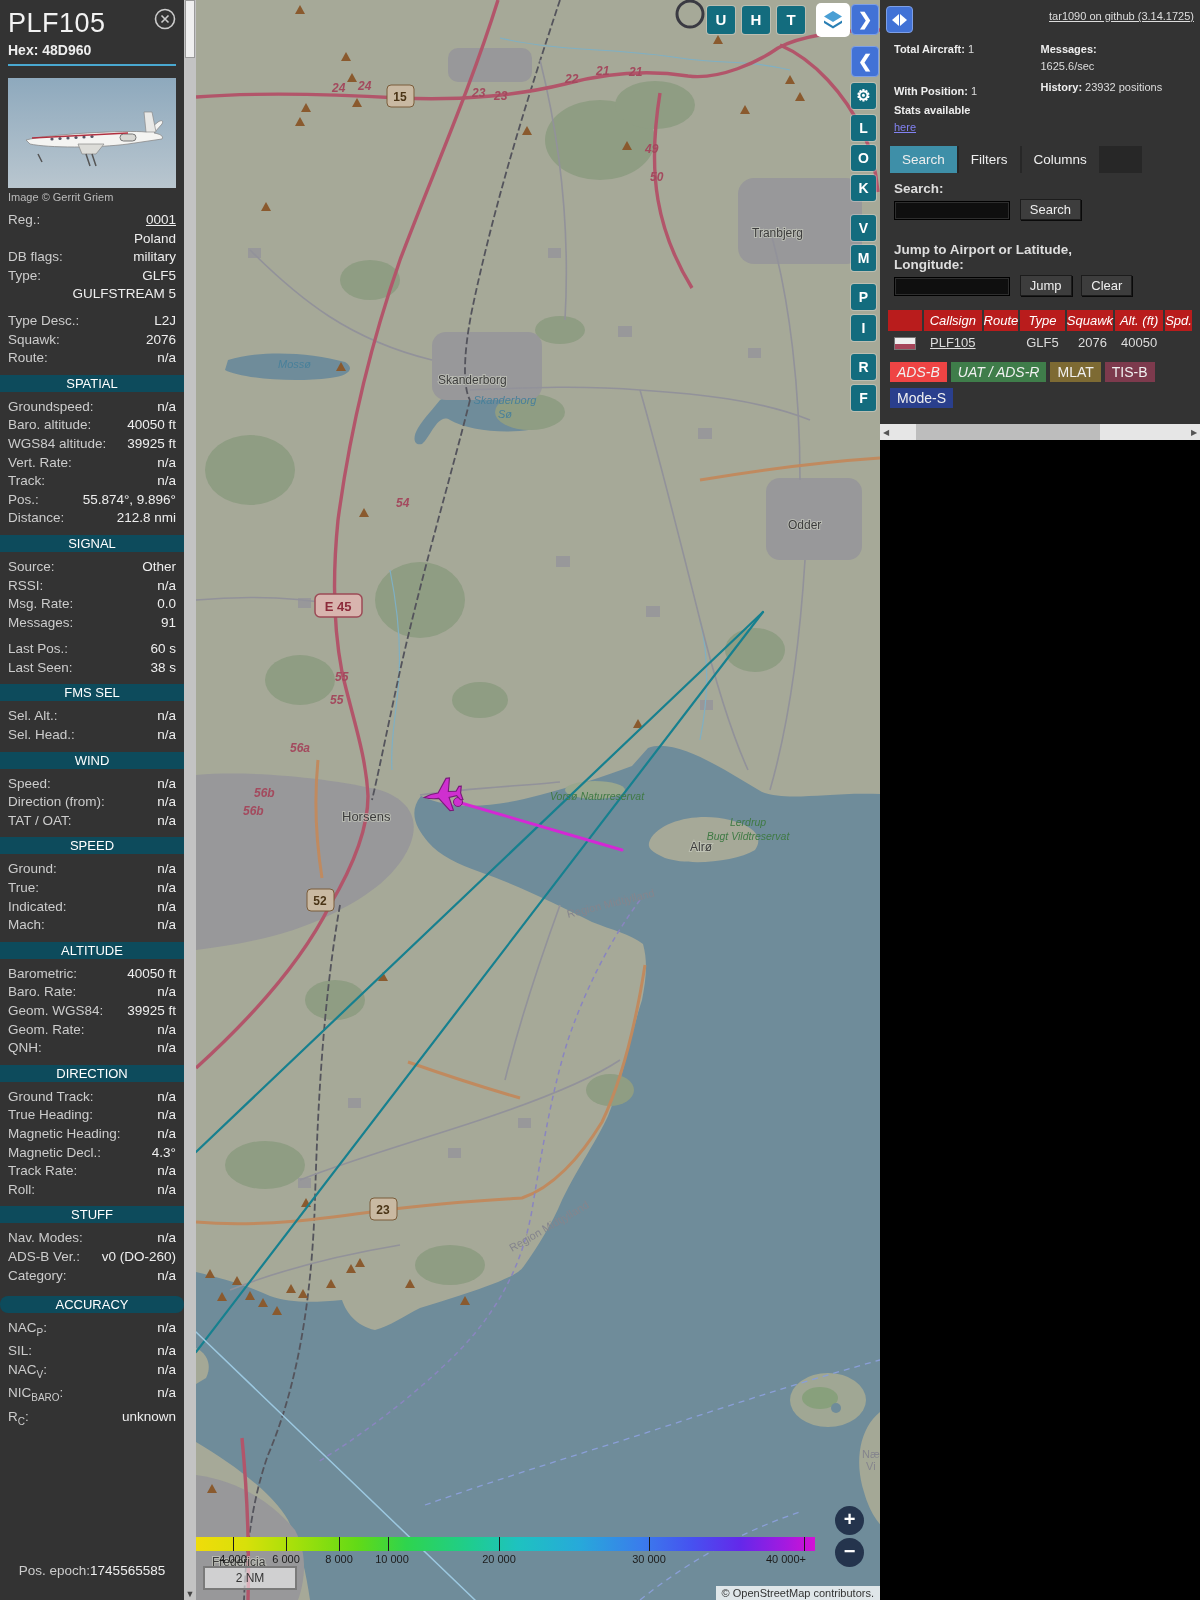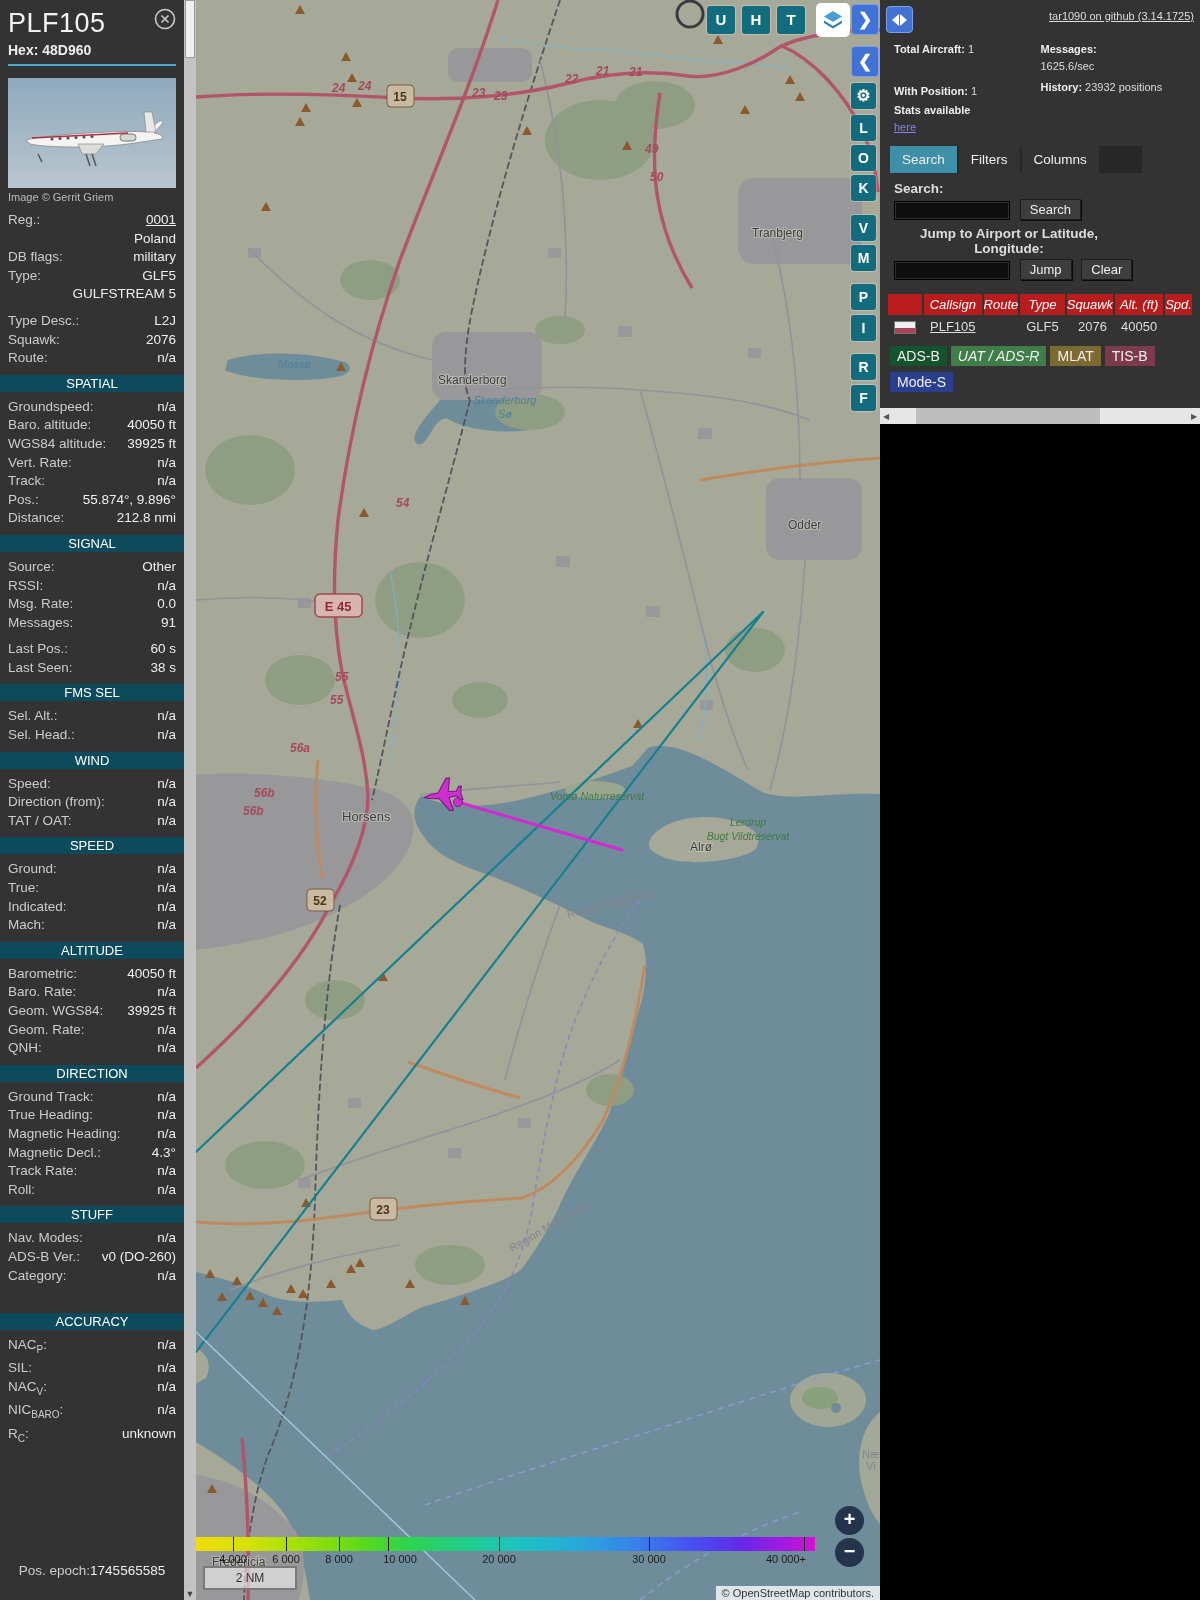--- a/index.html
+++ b/index.html
@@ -18,21 +18,21 @@
   .photo-wrap{margin:12px 8px 0 8px;}
   .photo{width:168px;height:110px;display:block;}
   .credit{font-size:11px;color:#bbb;margin:3px 8px 8px 8px;}
   .srow{display:flex;justify-content:space-between;align-items:baseline;padding:0 8px;line-height:18.6px;font-size:13.5px;}
   .srow.gap{margin-top:8px;}
   .row-label{color:#ccc;white-space:nowrap;}
   .row-label sub{font-size:10px;}
   .row-value{color:#eee;text-align:right;white-space:nowrap;}
   .row-value.u{text-decoration:underline;}
   .sec-hdr{background:#0d4b5c;color:#fff;text-align:center;font-size:13px;line-height:17px;height:17px;margin:7px 0 6px 0;}
-  .sec-hdr.gapb{margin-top:28px;}
+  .sec-hdr.gapb{margin-top:11px;border-radius:8px;}
   .sb-note{color:#bdbdbd;font-size:13.5px;text-align:center;margin:20px 6px 0 6px;line-height:19px;}
   .pos-epoch{position:absolute;left:0;bottom:22px;width:100%;display:flex;justify-content:center;padding:0 8px;box-sizing:border-box;font-size:13.5px;}
 
   
   #map{position:absolute;left:196px;top:0;width:684px;height:1600px;background:#a6a998;overflow:hidden;}
   #map svg.basemap{position:absolute;left:0;top:0;}
   .mapbtn{position:absolute;width:28px;height:28px;background:#136c7e;border-radius:3px;color:#fff;font-weight:bold;font-size:15px;text-align:center;line-height:28px;cursor:pointer;box-shadow:0 0 0 1px rgba(255,255,255,.25);}
   .mapbtn.small{width:25px;height:26px;line-height:26px;font-size:14px;}
   .bluebtn{position:absolute;width:28px;height:31px;background:#4272d6;border:1px solid #7d9fe6;border-radius:4px;color:#fff;font-weight:bold;font-size:17px;text-align:center;line-height:29px;cursor:pointer;box-sizing:border-box;}
   .layersbtn{position:absolute;width:34px;height:34px;background:#fff;border-radius:5px;cursor:pointer;display:flex;align-items:center;justify-content:center;}
@@ -65,21 +65,21 @@
   .ac-table{border-collapse:separate;border-spacing:2px 2px;margin:12px 0 0 2px;font-size:13px;}
   .ac-table th{background:#b91c1c;color:#fff;font-weight:normal;padding:3px 0;white-space:nowrap;font-style:italic;}
   .ac-table td{color:#ddd;padding:2px 6px;white-space:nowrap;}
   .ac-table td.num{text-align:right;}
   .flag{display:inline-block;width:22px;height:13px;border:1px solid #777;box-sizing:border-box;vertical-align:middle;}
   .flag .t{display:block;height:50%;background:#efefef;}
   .flag .b{display:block;height:50%;background:#a6455a;}
   .callsign-link{color:#ddd;text-decoration:underline;}
   .legend{padding:8px 0 0 4px;font-size:14px;}
   .legend span{display:inline-block;padding:2px 7px;margin:0 2px 6px 2px;color:#f0f0f0;cursor:pointer;}
-  .lg-adsb{background:#14532d;}
+  .lg-adsb{background:#ef4444;font-style:italic;}
   .lg-uat{background:#3f7d4a;font-style:italic;}
   .lg-mlat{background:#7d6a33;}
   .lg-tisb{background:#7d3a4d;}
   .lg-modes{background:#2a3f8d;}
   .hscroll{height:16px;background:#e6e6e6;display:flex;align-items:center;}
   .hscroll .arr{width:12px;font-size:8px;color:#555;text-align:center;}
   .hscroll .track{flex:1;height:16px;position:relative;background:#e6e6e6;}
   .hscroll .hthumb{position:absolute;left:24px;top:0;width:184px;height:16px;background:#bdbdbd;}
 
   
@@ -644,21 +644,21 @@
         <div class="tick" style="left:90px;"></div>
       <div class="tick" style="left:143px;"></div>
         <div class="tick" style="left:192px;"></div>
       <div class="tick" style="left:303px;"></div>
         <div class="tick" style="left:453px;"></div>
       <div class="tick" style="left:608px;"></div>
     </div>
     <div class="alt-lab" style="left:37px;">4 000</div>
     <div class="alt-lab" style="left:90px;">6 000</div>
     <div class="alt-lab" style="left:143px;">8 000</div>
-    <div class="alt-lab" style="left:204px;">10 000</div>
+    <div class="alt-lab" style="left:196px;">10 000</div>
     <div class="alt-lab" style="left:303px;">20 000</div>
     <div class="alt-lab" style="left:453px;">30 000</div>
     <div class="alt-lab" style="left:590px;">40 000+</div>
 
     <div id="scalebox">2 NM</div>
     <div id="attrib">© OpenStreetMap contributors.</div>
   </div>
 
   <div id="rpanel">
     <div class="top">
@@ -681,21 +681,21 @@
       <div class="tabs">
         <div class="tab active">Search</div>
         <div class="tab">Filters</div>
         <div class="tab">Columns</div>
       </div>
 
       <div class="search-block">
         <div class="lbl">Search:</div>
         <input class="inp" style="">
         <span class="btn">Search</span>
-        <div class="lbl" style="margin-top:6px;width:230px;text-align:center;">Jump to Airport or Latitude, Longitude:</div>
+        <div class="lbl" style="margin-top:22px;width:230px;">Jump to Airport or Latitude, Longitude:</div>
         <input class="inp" style="">
         <span class="btn">Jump</span>
         <span class="btn">Clear</span>
       </div>
 
       <table class="ac-table">
         <thead>
           <tr>
             <th style="width:16px;"></th>
             <th>Callsign</th>

